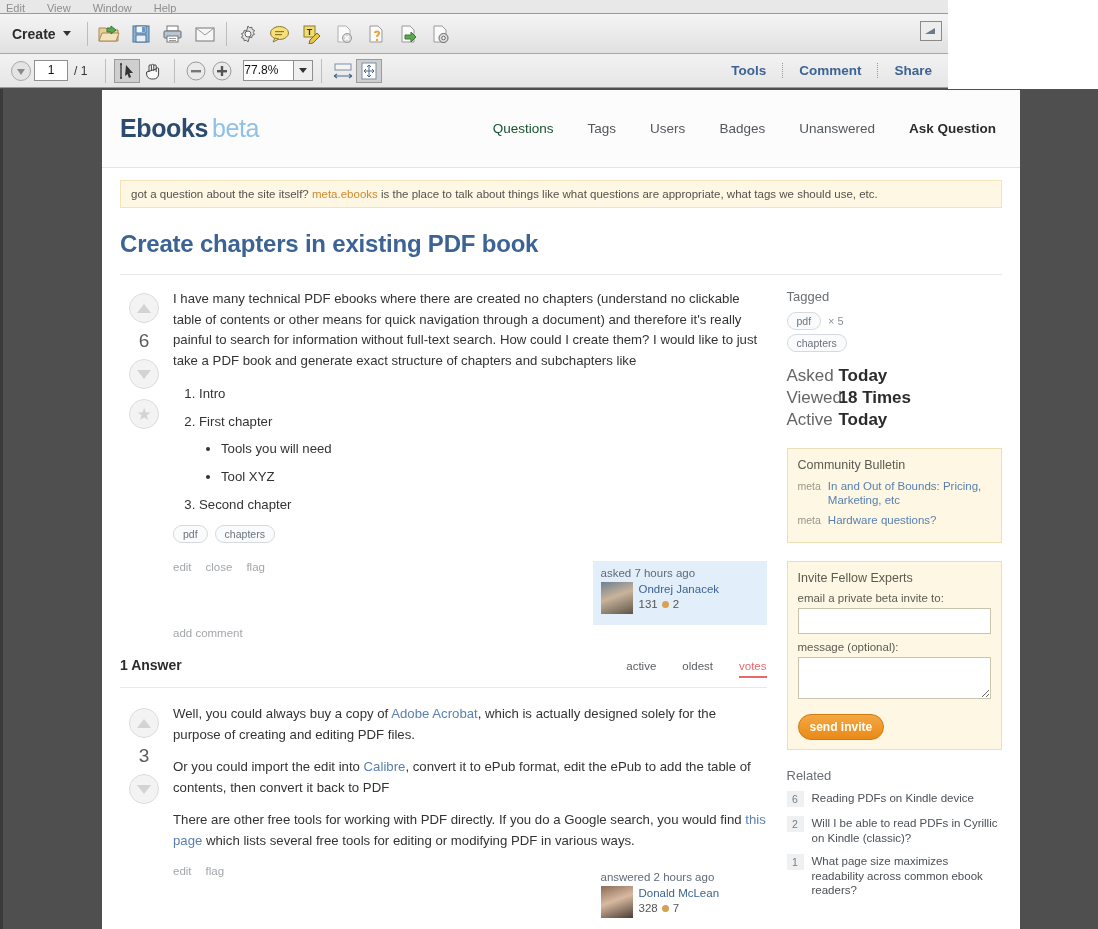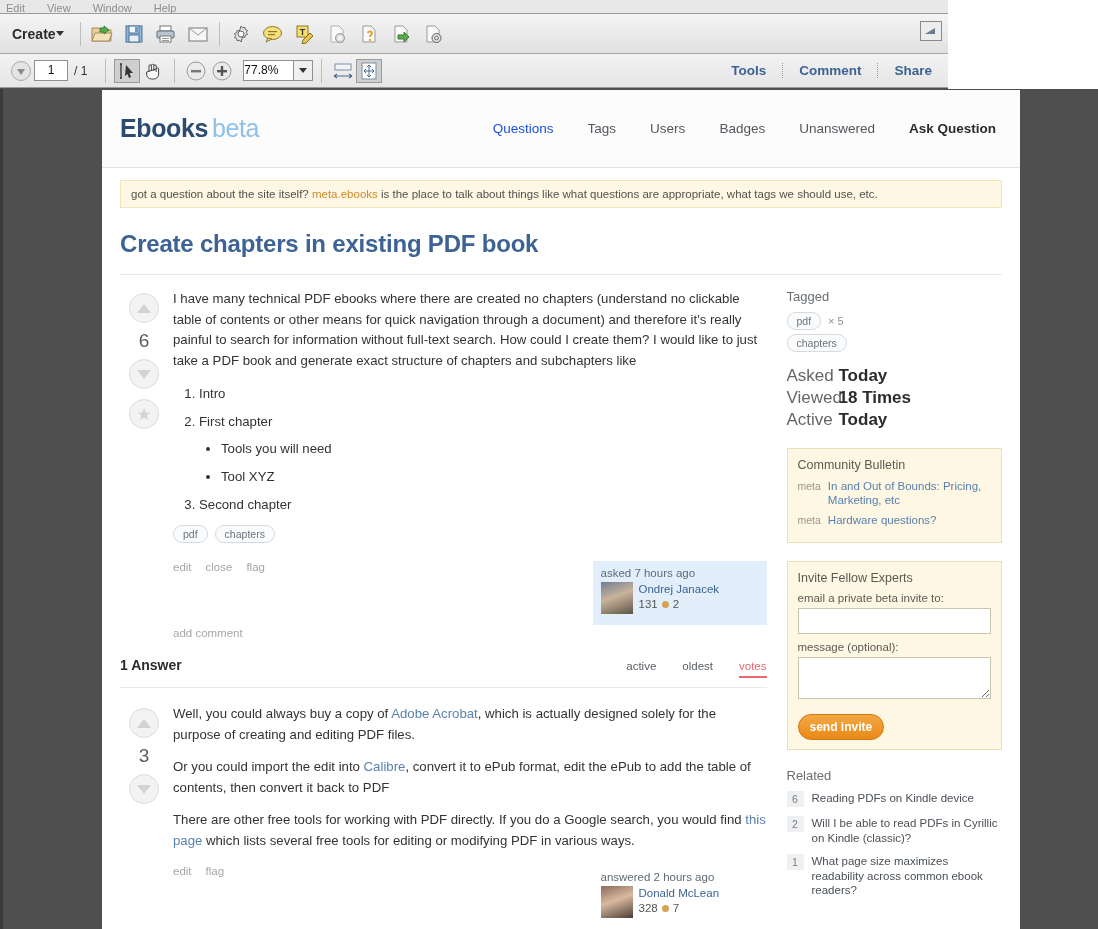--- a/index.html
+++ b/index.html
@@ -28,21 +28,21 @@
 
   .toolbar {
     height: 40px;
     background: linear-gradient(to bottom, #f4f4f4 0%, #ebebeb 50%, #e0e0e0 100%);
     border-bottom: 1px solid #a8a8a8;
     display: flex; align-items: center; padding: 0 8px;
     position: relative;
   }
   .createbtn {
     font-size: 14px; font-weight: bold; color: #2b2b2b;
-    display: flex; align-items: center; 
+    display: flex; align-items: center; gap: 7px;
     padding: 2px 8px 2px 4px;
   }
   .caret-d {
     width: 0; height: 0;
     border-left: 4px solid transparent; border-right: 4px solid transparent;
     border-top: 5px solid #333;
   }
   .tb-sep { width: 1px; height: 24px; background: #bdbdbd; margin: 0 8px; }
   .tb-icons { display: flex; align-items: center; gap: 6px; }
   .tbi {
@@ -111,21 +111,21 @@
   .site-head {
     height: 78px; background: #fcfcfc;
     border-bottom: 1px solid #e4e4e4;
     display: flex; align-items: center;
     padding: 0 18px 0 18px;
   }
   .logo { font-size: 25px; font-weight: bold; color: #2b4b6f; letter-spacing: -0.4px; }
   .logo .beta { color: #8fc0e8; font-weight: normal; margin-left: 4px; }
   .topnav { margin-left: auto; display: flex; align-items: center; gap: 34px; padding-right: 6px; }
   .topnav a { font-size: 13.5px; color: #52575c; text-decoration: none; }
-  .topnav a.active { color: #1d4ed8; }
+  .topnav a.active { color: #14532d; }
   .topnav a.strong { font-weight: bold; color: #2b2b2b; }
 
   .notice {
     margin: 12px 18px 0 18px;
     background: #fdf7e3; border: 1px solid #f0e4b8;
     padding: 7px 10px; font-size: 11.5px; color: #54524c;
   }
   .notice a { color: #cf8a2e; text-decoration: none; }
 
   .qtitle {

